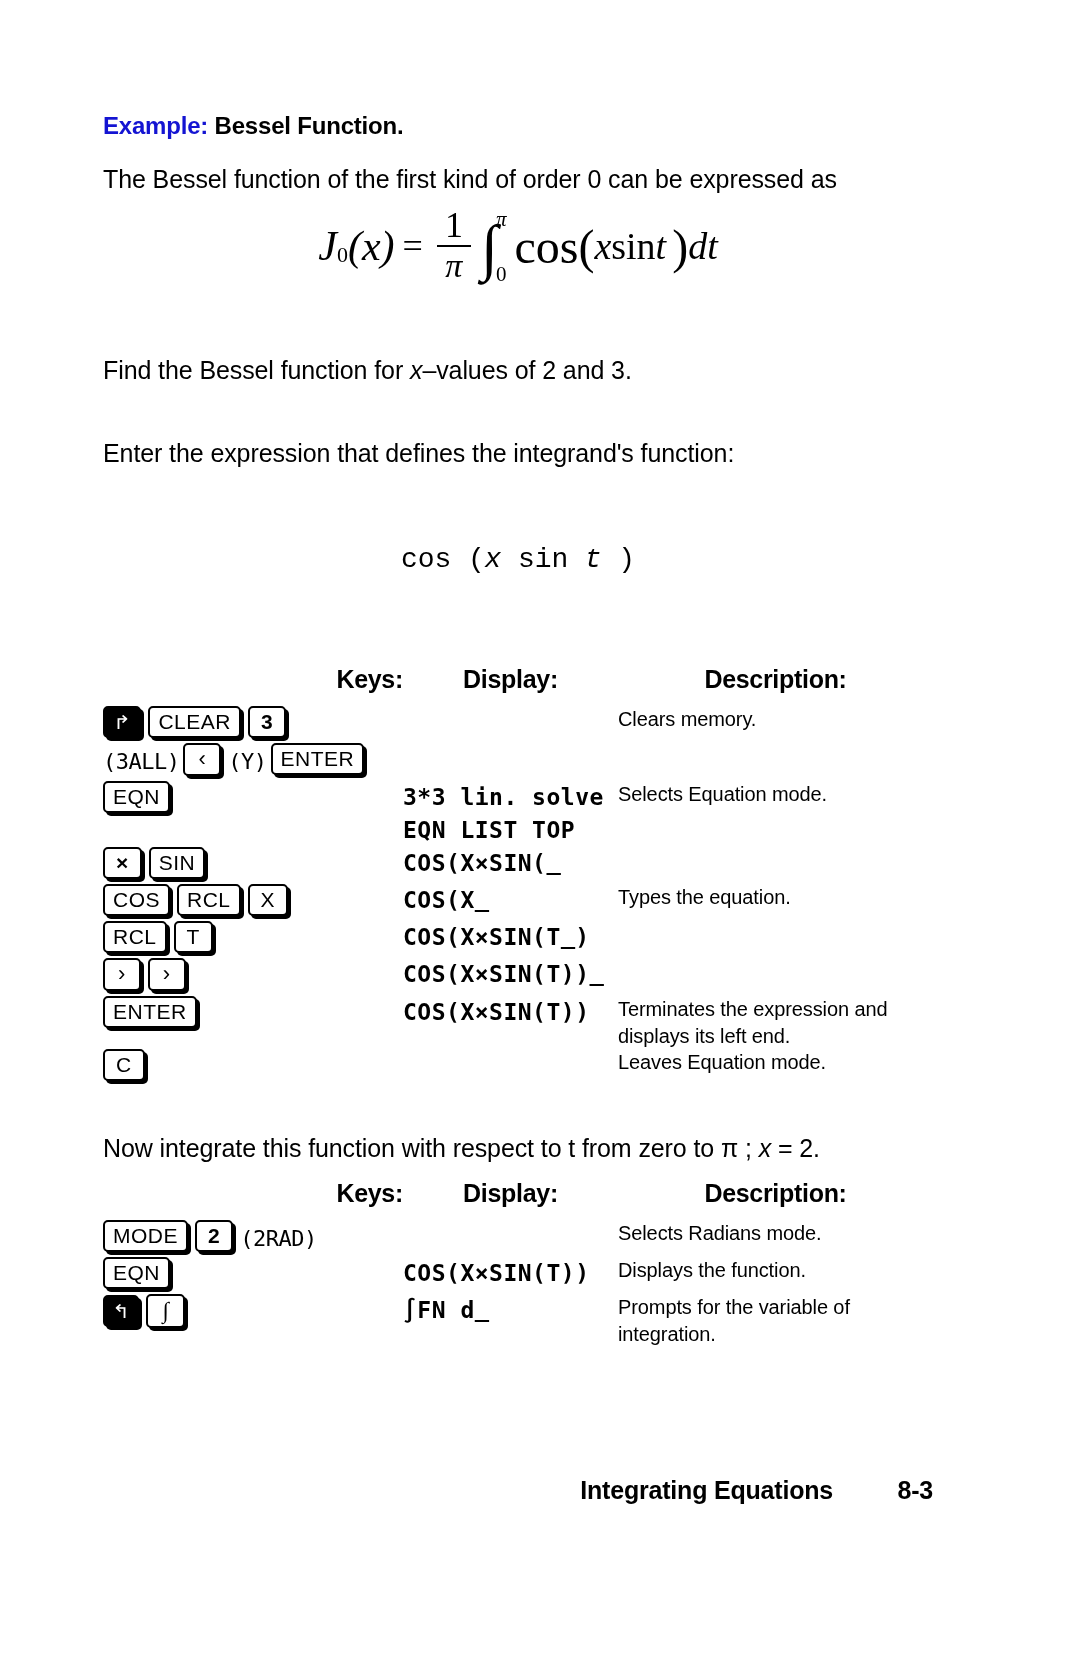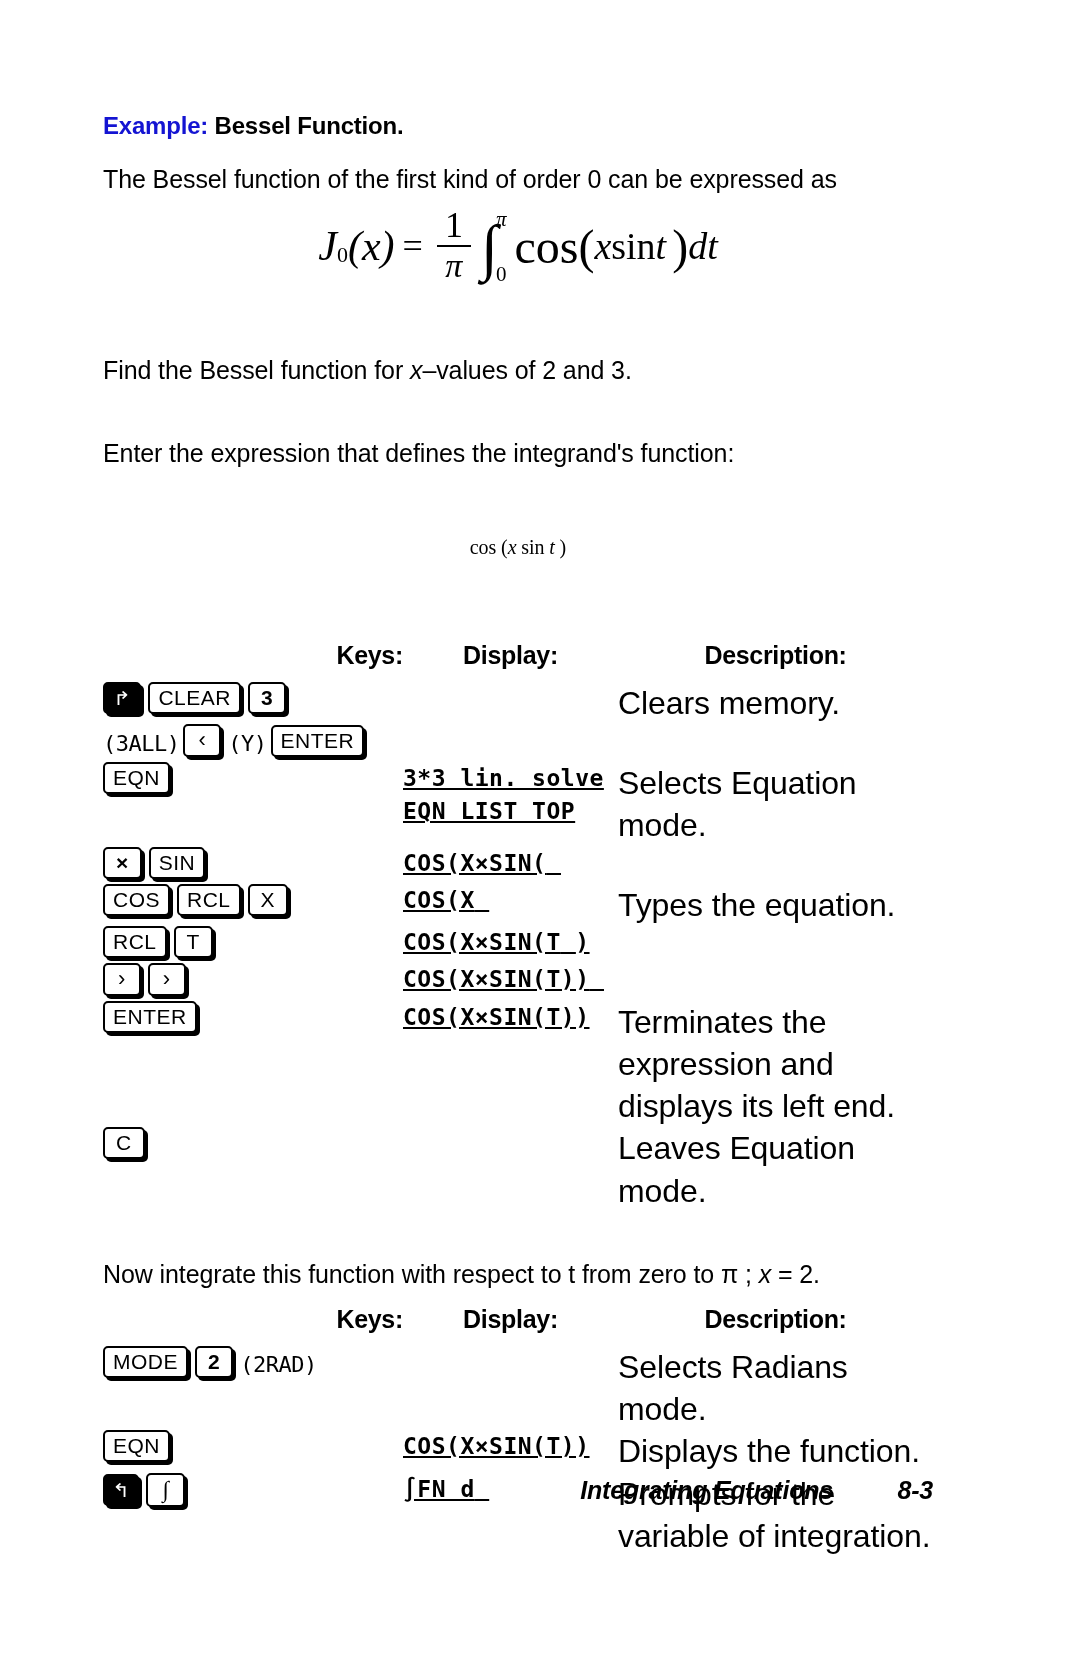--- a/index.html
+++ b/index.html
@@ -135,22 +135,22 @@
     font-family: "Liberation Serif", serif;
   }
   .intlims .up { font-style: italic; position: relative; top: -6px; }
   .intlims .lo { font-style: normal; position: relative; top: 8px; }
   .eq .fn { font-style: normal; font-size: 48px; margin-left: 6px; }
   .eq .ital { font-style: italic; font-size: 38px; }
   .eq .romanspace { font-style: normal; font-size: 38px; }
 
   .centered-expr {
     text-align: center;
-    font-size: 20px;
-    font-family: Liberation Serif, serif;
+    font-size: 28px;
+    font-family: Liberation Mono, monospace;
     letter-spacing: -0.1px;
   }
   .centered-expr .it { font-style: italic; }
 
   
   .kd-table {
     width: 830px;
     border-collapse: collapse;
     table-layout: fixed;
   }
@@ -174,21 +174,21 @@
   }
   .cell-keys {
     padding-bottom: 6px;
     white-space: nowrap;
   }
   .cell-display {
     padding-bottom: 6px;
     padding-left: 10px;
   }
   .cell-desc {
-    font-size: 32px;
+    font-size: 20px;
     line-height: 1.32;
     padding-bottom: 6px;
     padding-left: 12px;
     letter-spacing: -0.1px;
   }
 
   
   .key {
     display: inline-block;
     position: relative;
@@ -252,37 +252,35 @@
   }
 
   
   .lcd {
     font-family: "DejaVu Sans Mono", monospace;
     font-size: 23px;
     letter-spacing: 0.5px;
     line-height: 1.45;
     white-space: pre;
     font-weight: bold;
-    text-decoration: underline;
   }
   .lcd .cursor {
     text-decoration: underline;
   }
 
   
   .footer {
     position: absolute;
     left: 103px;
     top: 1476px;
     width: 830px;
     text-align: right;
     font-size: 25px;
     font-weight: bold;
     letter-spacing: -0.2px;
-    font-style: italic;
   }
   .footer .fnum {
     display: inline-block;
     min-width: 74px;
     text-align: right;
     margin-left: 26px;
   }
 </style>
 </head>
 <body>

